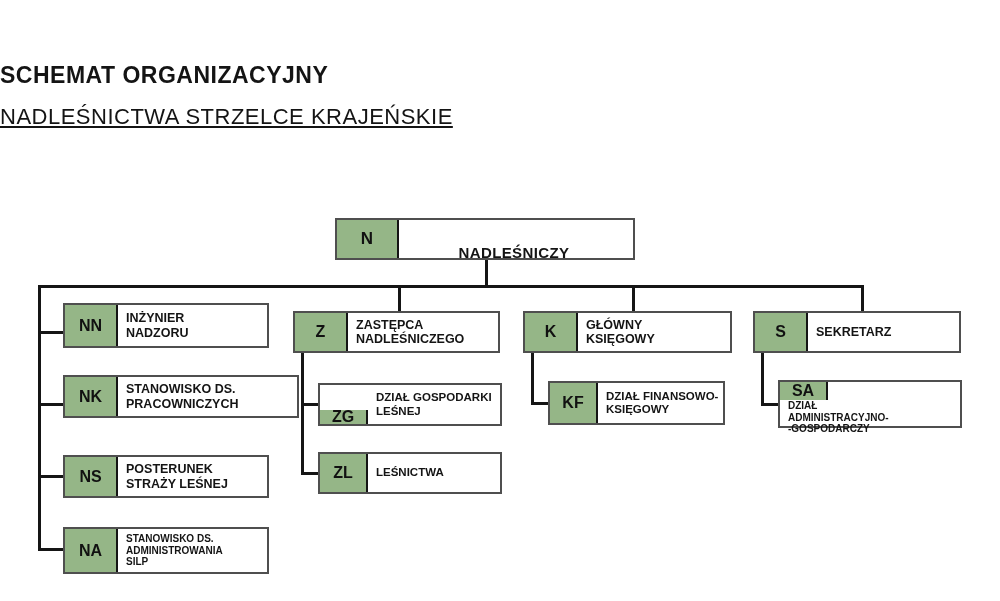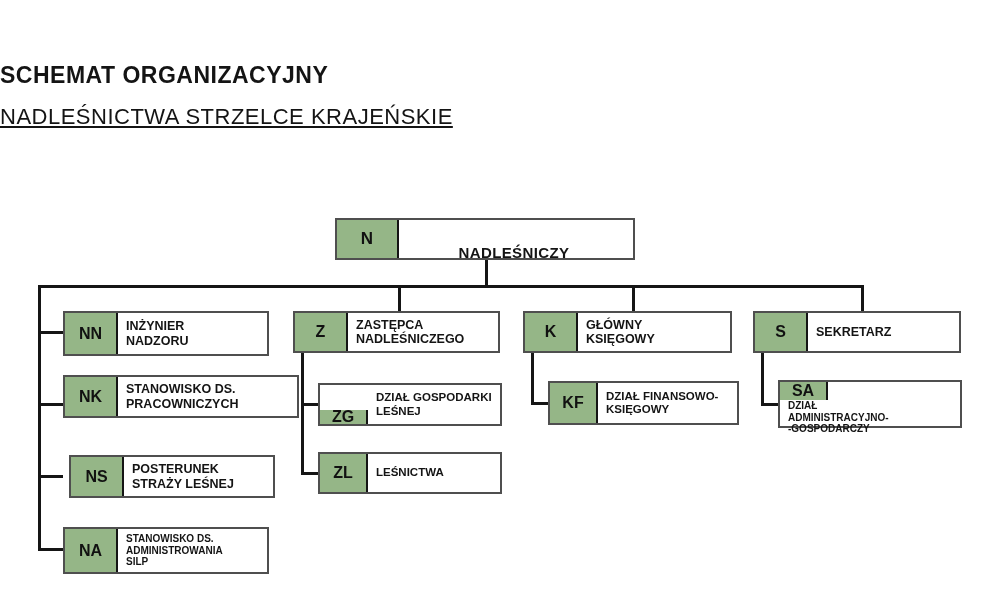--- a/index.html
+++ b/index.html
@@ -50,33 +50,33 @@
   <div class="hline" style="left:531px;top:402px;width:17px;"></div>
 
   <div class="vline" style="left:761px;top:353px;height:53px;"></div>
   <div class="hline" style="left:761px;top:403px;width:17px;"></div>
 
   <div class="node" style="left:335px;top:218px;width:300px;height:42px;">
     <div class="code big" style="width:60px;">N</div>
     <div class="label center fs-lg">NADLEŚNICZY</div>
   </div>
 
-  <div class="node" style="left:63px;top:311px;width:206px;height:45px;">
+  <div class="node" style="left:63px;top:303px;width:206px;height:45px;">
     <div class="code" style="width:51px;">NN</div>
     <div class="label fs-md">INŻYNIER
 NADZORU</div>
   </div>
 
   <div class="node" style="left:63px;top:375px;width:236px;height:43px;">
     <div class="code" style="width:51px;">NK</div>
     <div class="label fs-md">STANOWISKO DS.
 PRACOWNICZYCH</div>
   </div>
 
-  <div class="node" style="left:69px;top:455px;width:206px;height:43px;">
+  <div class="node" style="left:63px;top:455px;width:206px;height:43px;">
     <div class="code" style="width:51px;">NS</div>
     <div class="label fs-md">POSTERUNEK
 STRAŻY LEŚNEJ</div>
   </div>
 
   <div class="node" style="left:63px;top:527px;width:206px;height:47px;">
     <div class="code" style="width:51px;">NA</div>
     <div class="label fs-xs">STANOWISKO DS.
 ADMINISTROWANIA
 SILP</div>
@@ -98,21 +98,21 @@
     <div class="code" style="width:46px;">ZL</div>
     <div class="label fs-sm">LEŚNICTWA</div>
   </div>
 
   <div class="node" style="left:523px;top:311px;width:209px;height:42px;">
     <div class="code" style="width:51px;">K</div>
     <div class="label fs-md">GŁÓWNY
 KSIĘGOWY</div>
   </div>
 
-  <div class="node" style="left:548px;top:381px;width:191px;height:44px;">
+  <div class="node" style="left:548px;top:381px;width:177px;height:44px;">
     <div class="code" style="width:46px;">KF</div>
     <div class="label fs-sm">DZIAŁ FINANSOWO-
 KSIĘGOWY</div>
   </div>
 
   <div class="node" style="left:753px;top:311px;width:208px;height:42px;">
     <div class="code" style="width:51px;">S</div>
     <div class="label fs-md">SEKRETARZ</div>
   </div>
 

